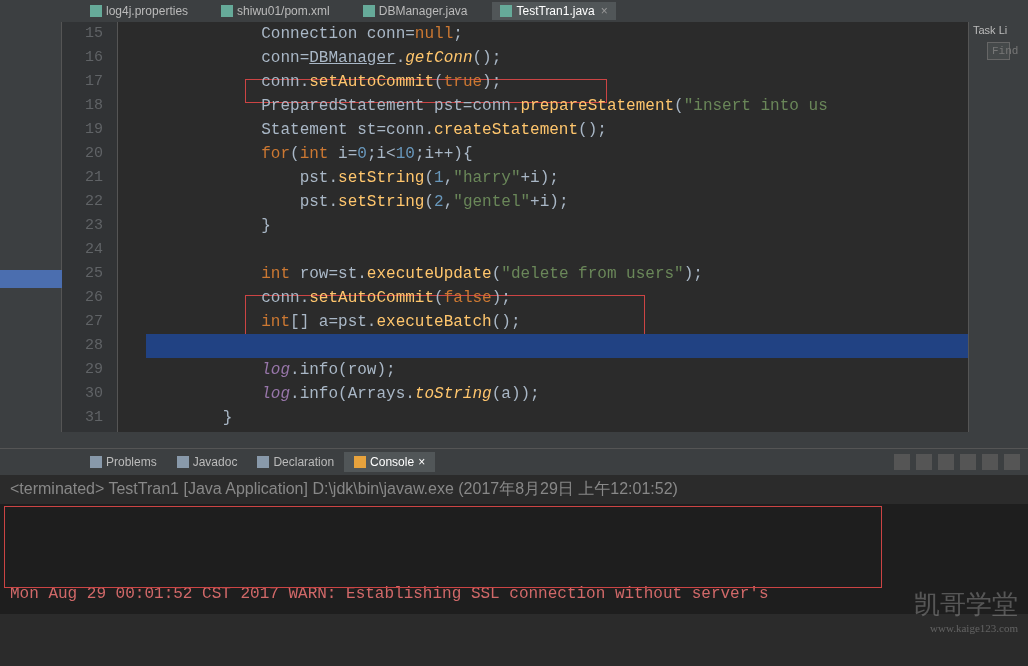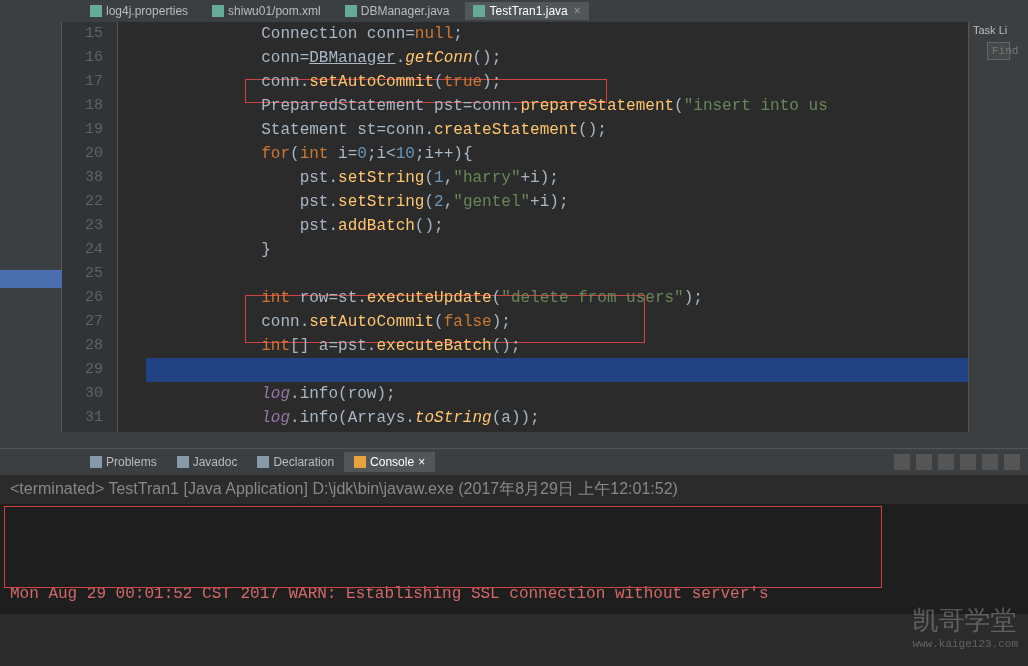--- a/index.html
+++ b/index.html
@@ -11,21 +11,21 @@
   font-size: 16px;
   overflow: hidden;
   position: relative;
 }
 .top-tabs {
   display: flex;
   height: 22px;
   background: #3c3f41;
   padding-left: 82px;
   align-items: center;
-  gap: 8px;
+  gap: 17px;
 }
 .tab-item {
   display: flex;
   align-items: center;
   gap: 4px;
   padding: 2px 8px;
   color: #bbb;
   font-size: 12px;
   font-family: sans-serif;
   cursor: pointer;
@@ -183,24 +183,24 @@
 .red-box3 {
   position: absolute;
   border: 1px solid #c44;
   left: 4px; top: 2px;
   width: 878px; height: 82px;
   pointer-events: none;
 }
 .watermark {
   position: absolute;
   right: 10px;
-  bottom: 16px;
+  bottom: 32px;
   color: rgba(255,255,255,0.25);
   font-size: 26px;
-  font-family: Liberation Mono, monospace;
+  font-family: Liberation Serif, serif;
   pointer-events: none;
 }
 .watermark .sub { font-size: 11px; display: block; text-align: right; }
 .editor-scrollbar {
   height: 16px;
   background: #3c3f41;
 }
 </style>
 </head>
 <body>
@@ -230,21 +230,21 @@
     <div class="left-sidebar-slot"></div>
   </div>
   <div class="editor-area">
     <div class="gutter" id="gutter">
         <div class="line-num">15</div>
         <div class="line-num">16</div>
         <div class="line-num">17</div>
         <div class="line-num">18</div>
         <div class="line-num">19</div>
         <div class="line-num">20</div>
-        <div class="line-num">38</div>
+        <div class="line-num">21</div>
         <div class="line-num">22</div>
         <div class="line-num">23</div>
         <div class="line-num">24</div>
         <div class="line-num">25</div>
         <div class="line-num">26</div>
         <div class="line-num">27</div>
         <div class="line-num">28</div>
         <div class="line-num">29</div>
         <div class="line-num">30</div>
         <div class="line-num">31</div>
@@ -256,21 +256,20 @@
       <div class="red-box1"></div>
       <div class="red-box2"></div>
     <div class="code-line"><span>            Connection conn=</span><span class="kw">null</span><span>;</span></div>
         <div class="code-line"><span>            conn=</span><span class="class-ref">DBManager</span><span>.</span><span class="static-call">getConn</span><span>();</span></div>
         <div class="code-line"><span>            conn.</span><span class="method">setAutoCommit</span><span>(</span><span class="bool">true</span><span>);</span></div>
         <div class="code-line"><span>            PreparedStatement pst=conn.</span><span class="method">prepareStatement</span><span>(</span><span class="str">"insert into us</span></div>
         <div class="code-line"><span>            Statement st=conn.</span><span class="method">createStatement</span><span>();</span></div>
         <div class="code-line"><span>            </span><span class="kw">for</span><span>(</span><span class="kw">int</span><span> i=</span><span class="num">0</span><span>;i&lt;</span><span class="num">10</span><span>;i++){</span></div>
         <div class="code-line"><span>                pst.</span><span class="method">setString</span><span>(</span><span class="num">1</span><span>,</span><span class="str">"harry"</span><span>+i);</span></div>
         <div class="code-line"><span>                pst.</span><span class="method">setString</span><span>(</span><span class="num">2</span><span>,</span><span class="str">"gentel"</span><span>+i);</span></div>
-        <div class="code-line"><span>                pst.</span><span class="method">addBatch</span><span>();</span></div>
         <div class="code-line"><span>            }</span></div>
         <div class="code-line"><span></span></div>
         <div class="code-line"><span>            </span><span class="kw">int</span><span> row=st.</span><span class="method">executeUpdate</span><span>(</span><span class="str">"delete from users"</span><span>);</span></div>
         <div class="code-line"><span>            conn.</span><span class="method">setAutoCommit</span><span>(</span><span class="bool">false</span><span>);</span></div>
         <div class="code-line"><span>            </span><span class="kw">int</span><span>[] a=pst.</span><span class="method">executeBatch</span><span>();</span></div>
         <div class="code-line highlight"><span></span></div>
         <div class="code-line"><span>            </span><span class="field">log</span><span>.info(row);</span></div>
         <div class="code-line"><span>            </span><span class="field">log</span><span>.info(Arrays.</span><span class="static-call">toString</span><span>(a));</span></div>
         <div class="code-line"><span>        }</span></div>
         <div class="code-line"><span>    }</span></div>

